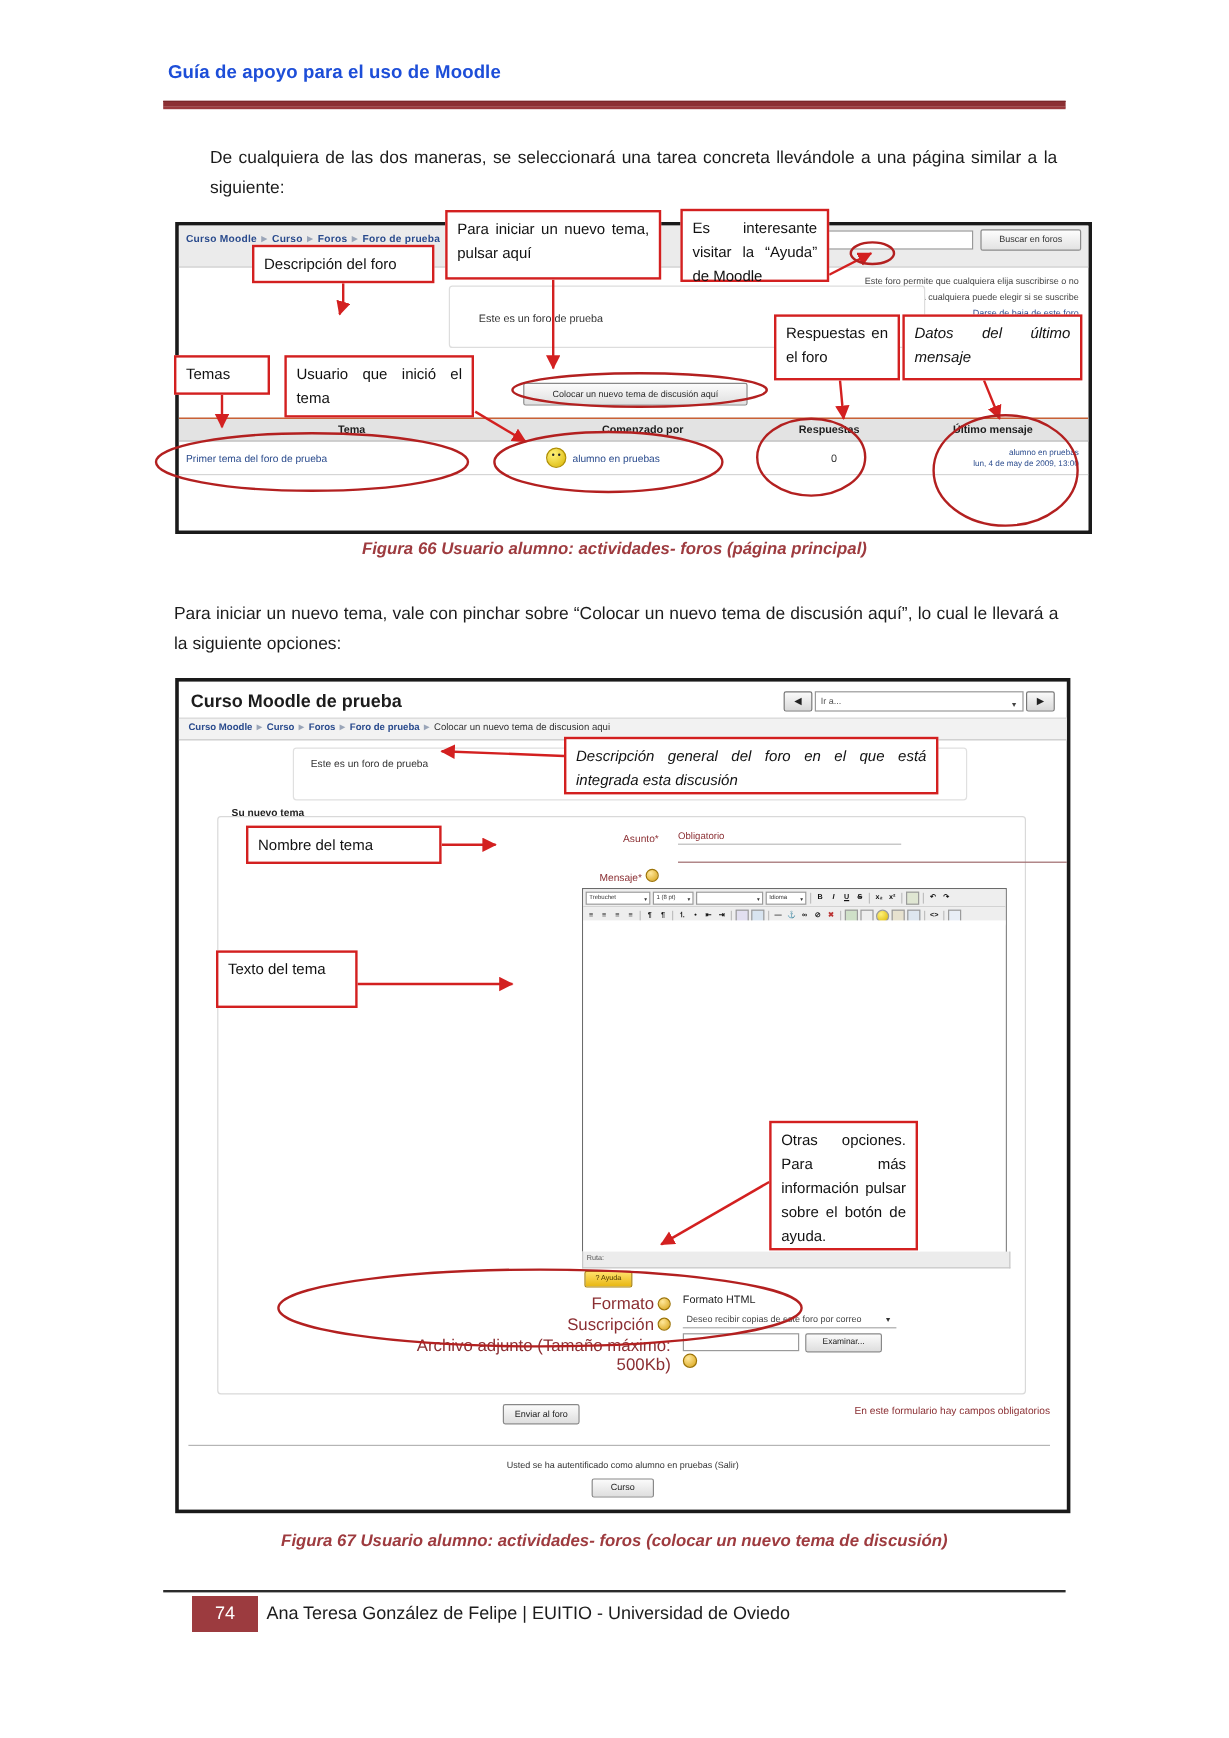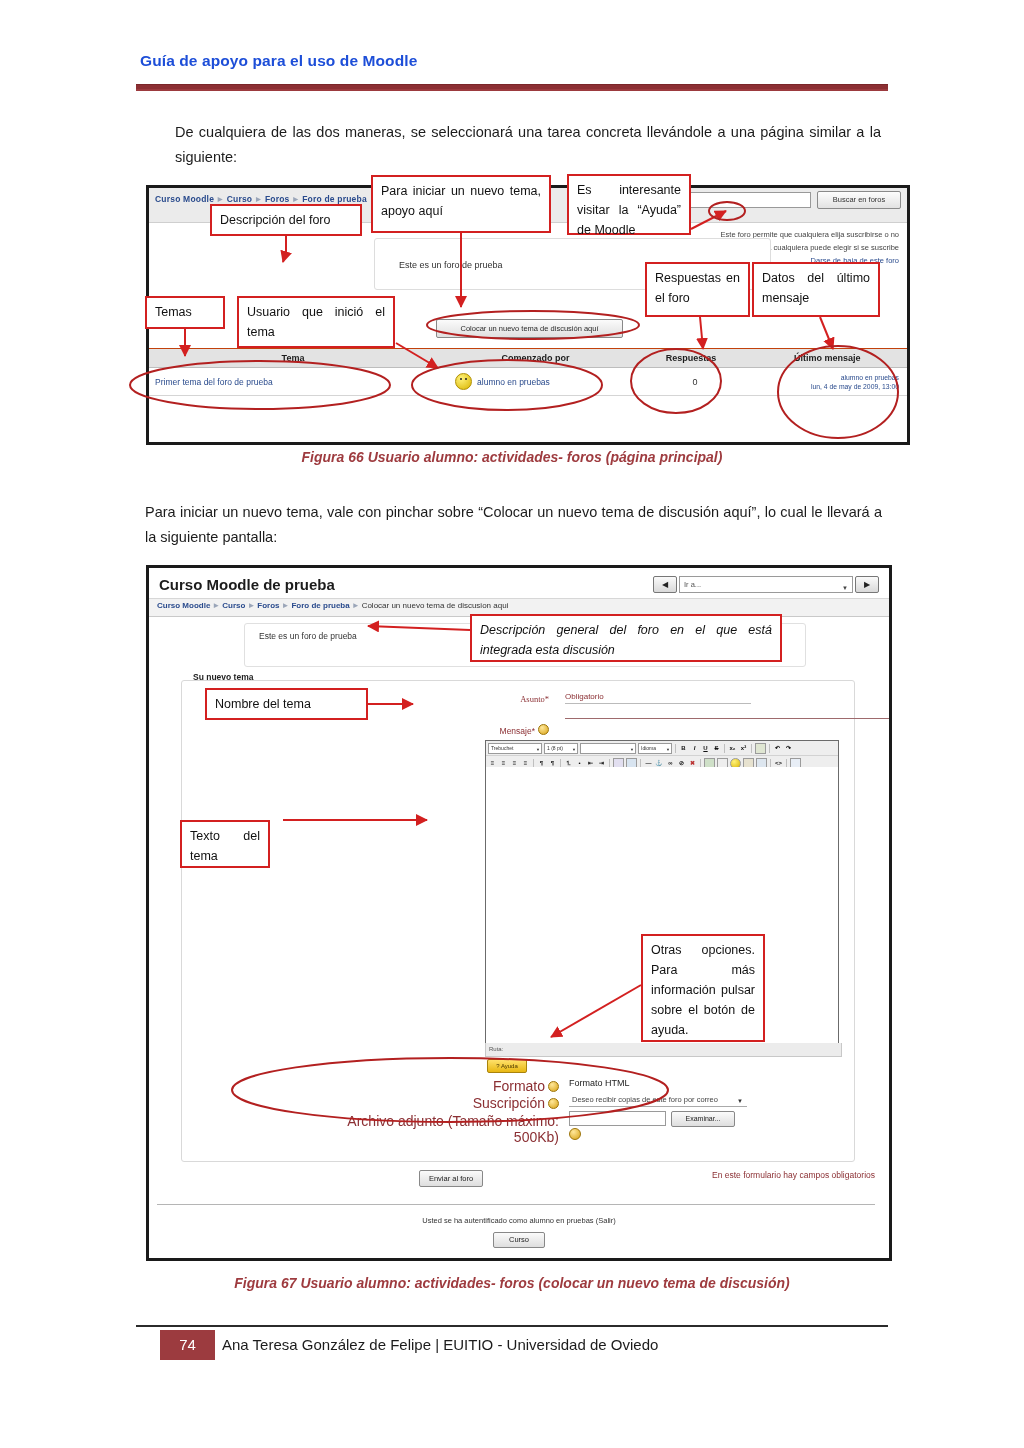--- a/index.html
+++ b/index.html
@@ -156,21 +156,21 @@
   .f2-desctext{position:absolute;left:110px;top:63px;font-size:8.5px;color:#333;}
   .f2-fieldset{
     position:absolute;left:32px;top:112px;width:672px;height:480px;
     border:1px solid #d9d9d9;border-radius:3px;
   }
   .f2-legend{
     position:absolute;left:40px;top:104px;background:#fff;padding:0 4px;
     font-size:8.5px;font-weight:bold;color:#222;
   }
   .f2-lbl{position:absolute;font-size:8.5px;color:#8b2f33;text-align:right;}
-  #lbl-asunto{left:330px;top:126px;width:70px;font-family:Liberation Serif, serif;}
+  #lbl-asunto{left:330px;top:126px;width:70px;}
   #lbl-mensaje{left:330px;top:156px;width:70px;}
   .f2-req{position:absolute;left:416px;top:124px;font-size:8px;color:#8b2f33;}
   .f2-input{
     position:absolute;left:416px;top:135px;width:186px;height:13px;border:0;
     border-top:1px solid #bbb;background:#fff;
   }
   .f2-underline{position:absolute;left:416px;top:150px;width:348px;height:1px;background:#9e6a6d;}
   .help-dot{
     display:inline-block;width:9px;height:9px;border-radius:50%;vertical-align:-1px;
     background:radial-gradient(circle at 35% 30%,#ffe79a,#d8a316);border:1px solid #9d7408;margin-left:3px;
@@ -297,30 +297,30 @@
         <div class="c-ult">
           <div>alumno en pruebas</div>
           <div>lun, 4 de may de 2009, 13:00</div>
         </div>
       </div>
     </div>
   </div>
 </div>
 
 <div class="anno" style="left:210px;top:204px;width:152px;height:32px;">Descripción del foro</div>
-<div class="anno" style="left:371px;top:175px;width:180px;height:58px;">Para iniciar un nuevo tema, apoyo aquí</div>
+<div class="anno" style="left:371px;top:175px;width:180px;height:58px;">Para iniciar un nuevo tema, pulsar aquí</div>
 <div class="anno" style="left:567px;top:174px;width:124px;height:61px;">Es interesante visitar la “Ayuda” de Moodle</div>
 <div class="anno" style="left:645px;top:262px;width:105px;height:55px;">Respuestas en el foro</div>
-<div class="anno" style="left:752px;top:262px;width:128px;height:55px;">Datos del último mensaje</div>
+<div class="anno" style="left:752px;top:262px;width:150px;height:55px;font-style:italic;">Datos del último mensaje</div>
 <div class="anno" style="left:145px;top:296px;width:80px;height:33px;">Temas</div>
 <div class="anno" style="left:237px;top:296px;width:158px;height:52px;">Usuario que inició el tema</div>
 
 <div class="fig-caption" id="cap1">Figura 66 Usuario alumno: actividades- foros (página principal)</div>
 
-<div class="body-text" id="mid-para">Para iniciar un nuevo tema, vale con pinchar sobre “Colocar un nuevo tema de discusión aquí”, lo cual le llevará a la siguiente pantalla:</div>
+<div class="body-text" id="mid-para">Para iniciar un nuevo tema, vale con pinchar sobre “Colocar un nuevo tema de discusión aquí”, lo cual le llevará a la siguiente opciones:</div>
 
 <div id="fig2">
   <div class="f2-title">Curso Moodle de prueba</div>
   <div class="f2-nav">
     <div class="f2-navbtn">◀</div>
     <div class="f2-navsel">
       <span>Ir a...</span>
       <span class="caret">▼</span>
     </div>
     <div class="f2-navbtn">▶</div>
@@ -425,21 +425,21 @@
   <div class="f2-submit">Enviar al foro</div>
   <div class="f2-reqnote">En este formulario hay campos obligatorios</div>
 
   <div class="f2-hr"></div>
   <div class="f2-loginfo">Usted se ha autentificado como alumno en pruebas (Salir)</div>
   <div class="f2-coursebtn">Curso</div>
 </div>
 
 <div class="anno" style="left:470px;top:614px;width:312px;height:48px;font-style:italic;">Descripción general del foro en el que está integrada esta discusión</div>
 <div class="anno" style="left:205px;top:688px;width:163px;height:32px;">Nombre del tema</div>
-<div class="anno" style="left:180px;top:820px;width:90px;height:48px;">Texto del tema</div>
+<div class="anno" style="left:180px;top:792px;width:118px;height:48px;">Texto del tema</div>
 <div class="anno" style="left:641px;top:934px;width:124px;height:108px;">Otras opciones. Para más información pulsar sobre el botón de ayuda.</div>
 
 <div class="fig-caption" id="cap2">Figura 67 Usuario alumno: actividades- foros (colocar un nuevo tema de discusión)</div>
 
 <div class="footer-rule"></div>
 <div class="footer-num">74</div>
 <div class="footer-text">Ana Teresa González de Felipe | EUITIO - Universidad de Oviedo</div>
 
 <svg class="overlay">
   <defs>

